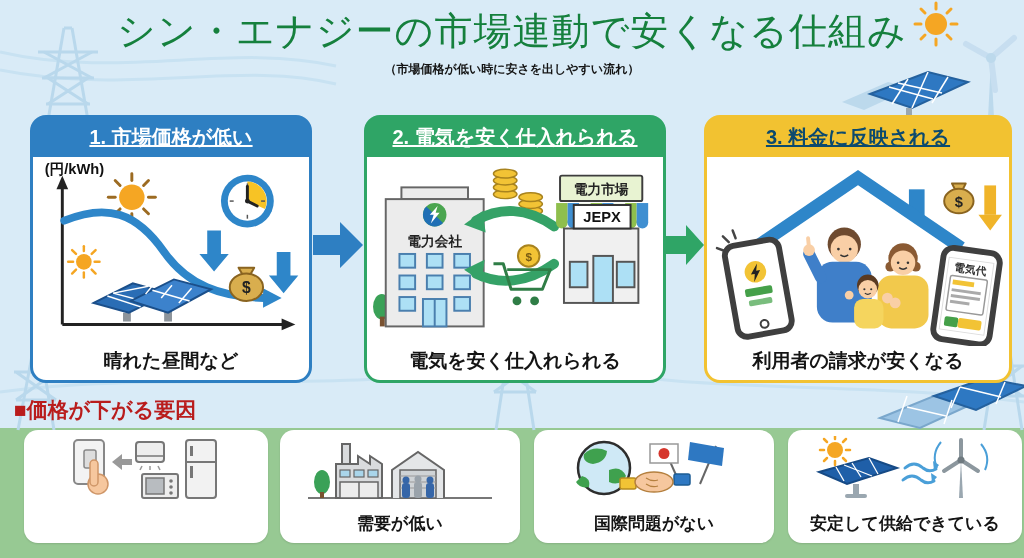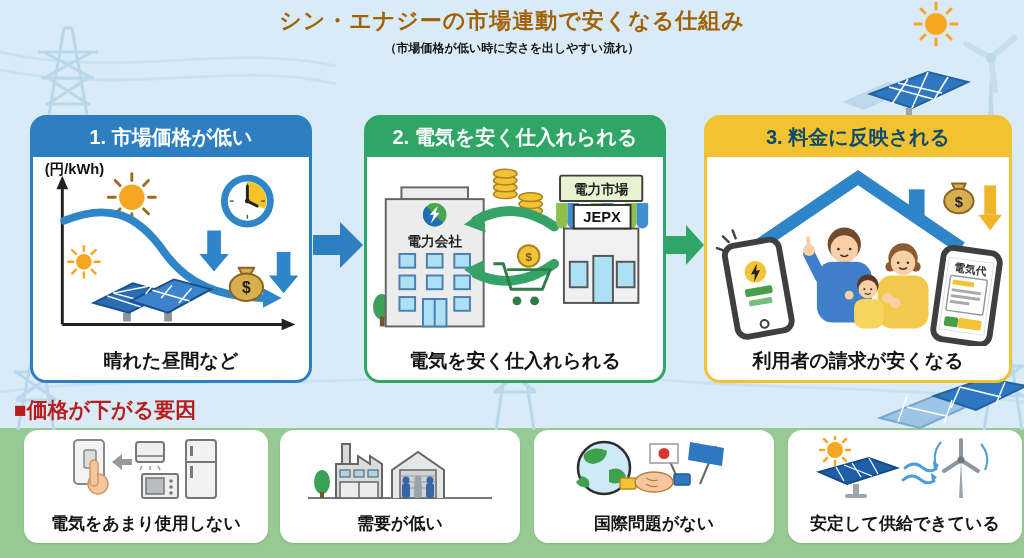--- a/index.html
+++ b/index.html
@@ -1,26 +1,26 @@
 <!DOCTYPE html>
 <html><head>
 <meta charset="utf-8">
 <style>
   html,body{margin:0;padding:0;}
   body{font-family:"Liberation Sans","DejaVu Sans",sans-serif;}
   .canvas{position:relative;width:1024px;height:558px;background:#d9ebf7;overflow:hidden;}
   .bg-art{position:absolute;left:0;top:0;z-index:0;}
   .titlebox{position:absolute;left:0;top:6px;width:100%;text-align:center;z-index:2;}
-  .title{font-size:22px;font-weight:700;color:#a16207;letter-spacing:1px;}
+  .title{font-size:38px;font-weight:400;color:#15803d;letter-spacing:1px;}
   .subtitle{font-size:12px;font-weight:800;color:#141414;margin-top:4px;}
   .panel{position:absolute;top:115px;height:268px;background:#ffffff;border:3px solid var(--c);
          border-radius:16px;z-index:2;box-sizing:border-box;}
   .panel-header{position:absolute;left:-1px;top:-1px;right:-1px;height:40px;background:var(--c);
          border-radius:12px 12px 0 0;display:flex;align-items:center;justify-content:center;
-         font-size:20px;font-weight:800;color:#fff;}
+         font-size:20px;font-weight:800;color:#fff;text-decoration:underline;}
   .panel-header.dark{color:#0c4a6e;}
   .panel-body{position:absolute;left:3px;right:3px;top:40px;bottom:34px;}
   .panel-body svg{width:100%;height:100%;}
   .panel-caption{position:absolute;left:0;right:0;bottom:6px;text-align:center;
          font-size:19px;font-weight:800;color:#141414;}
   .flow-arrow{position:absolute;z-index:2;}
   .factors-heading{position:absolute;left:14px;top:396px;font-size:21px;font-weight:900;color:#b91c1c;z-index:2;}
   .factor-card{position:absolute;top:430px;height:113px;background:#fff;border-radius:14px;z-index:2;
          box-shadow:0 1px 2px rgba(0,0,0,0.12);}
   .factor-icon{position:absolute;left:0;right:0;top:6px;height:72px;display:flex;justify-content:center;}
@@ -408,21 +408,20 @@
         <rect x="100" y="42" width="18" height="16" fill="#b8bcc0" stroke="#777" stroke-width="1.5"></rect>
         <circle cx="125" cy="45" r="1.8" fill="#777"></circle>
           <circle cx="125" cy="51" r="1.8" fill="#777"></circle>
           <circle cx="125" cy="57" r="1.8" fill="#777"></circle>
         <rect x="140" y="4" width="30" height="58" rx="3" fill="#f2f2f2" stroke="#777" stroke-width="2"></rect>
         <line x1="140" y1="26" x2="170" y2="26" stroke="#777" stroke-width="2"></line>
         <rect x="144" y="10" width="3" height="10" fill="#777"></rect>
           <rect x="144" y="30" width="3" height="12" fill="#777"></rect>
       </svg>
     </div>
-    <div class="factor-label">電気をあまり使用しない</div>
   </div>
 
   <div class="factor-card" style="left:280px;width:240px;">
     <div class="factor-icon">
       <svg viewBox="0 0 200 72" width="200" height="72">
         <line x1="8" y1="62" x2="192" y2="62" stroke="#777" stroke-width="2"></line>
         <ellipse cx="22" cy="46" rx="8" ry="12" fill="#3aa157"></ellipse>
         <rect x="20" y="56" width="4" height="6" fill="#7a5230"></rect>
         <rect x="42" y="8" width="8" height="22" fill="#d9dbdd" stroke="#666" stroke-width="2"></rect>
         <polygon points="36,62 36,28 58,28 58,20 70,28 70,20 82,28 82,62" fill="#d9dbdd" stroke="#666" stroke-width="2"></polygon>

